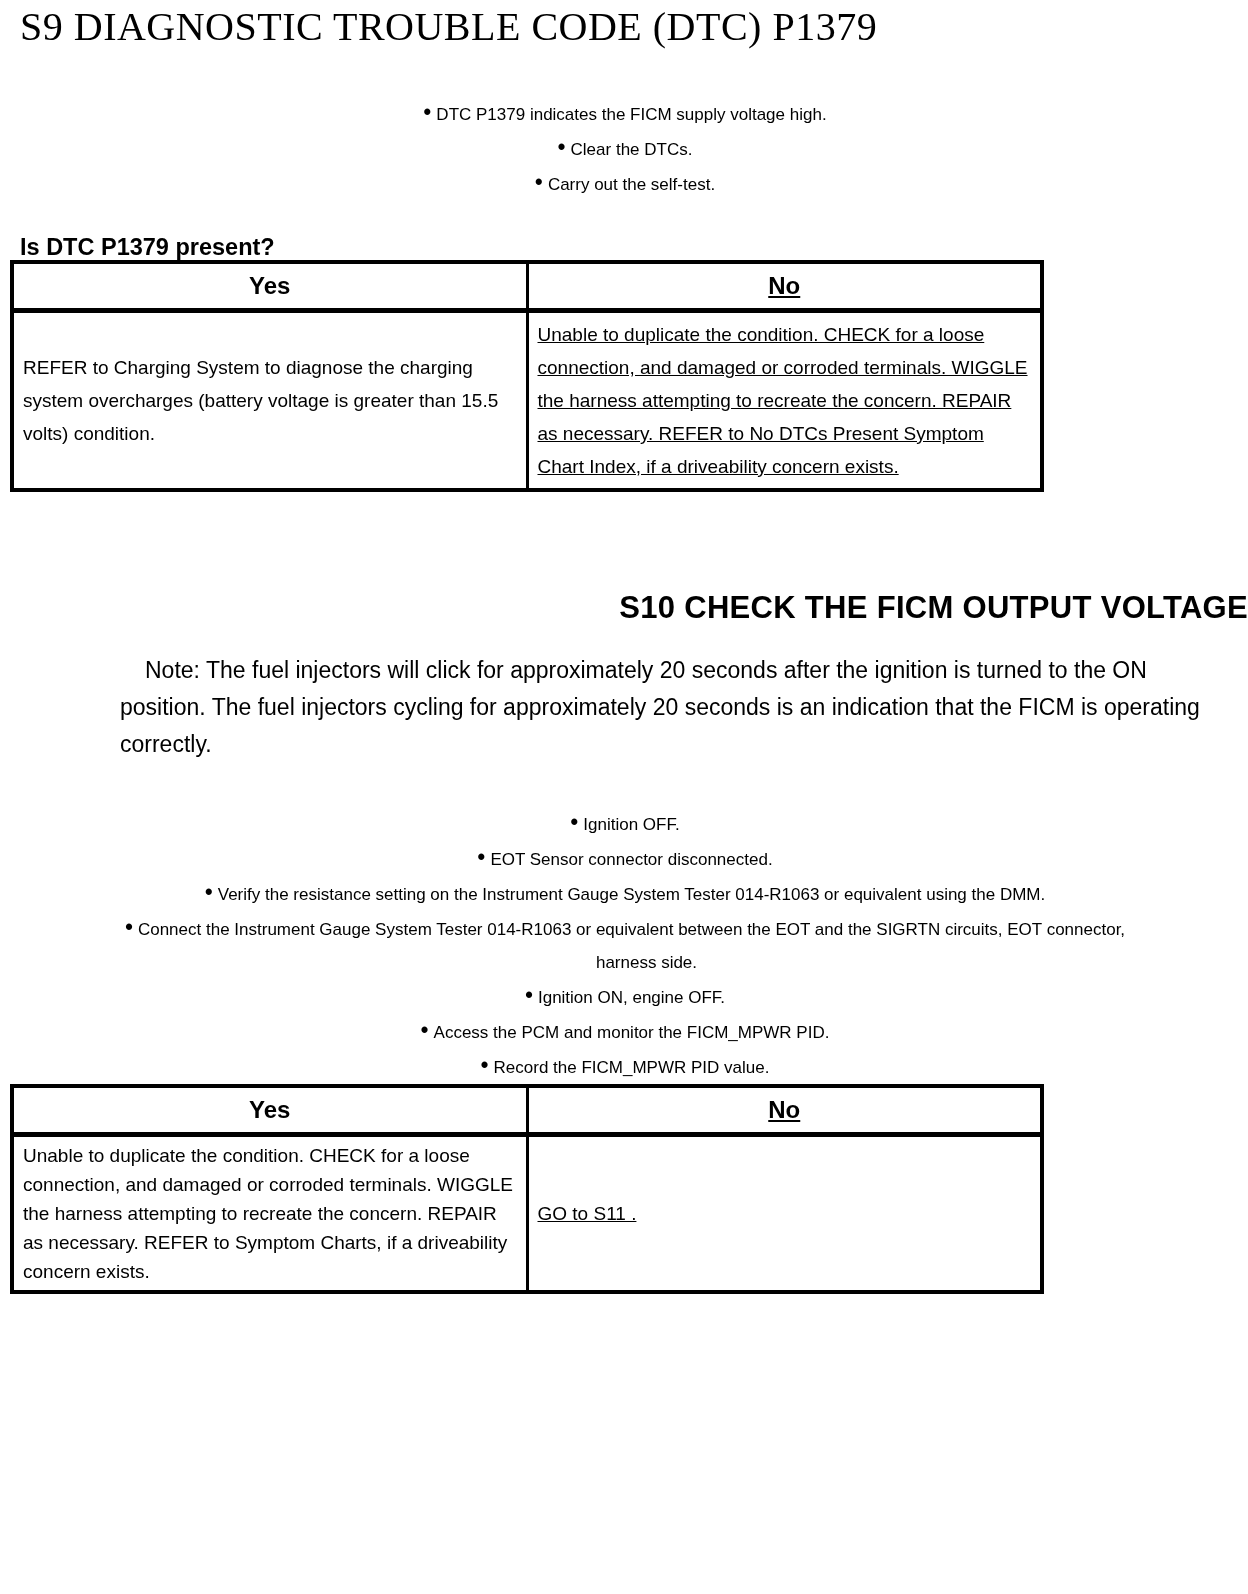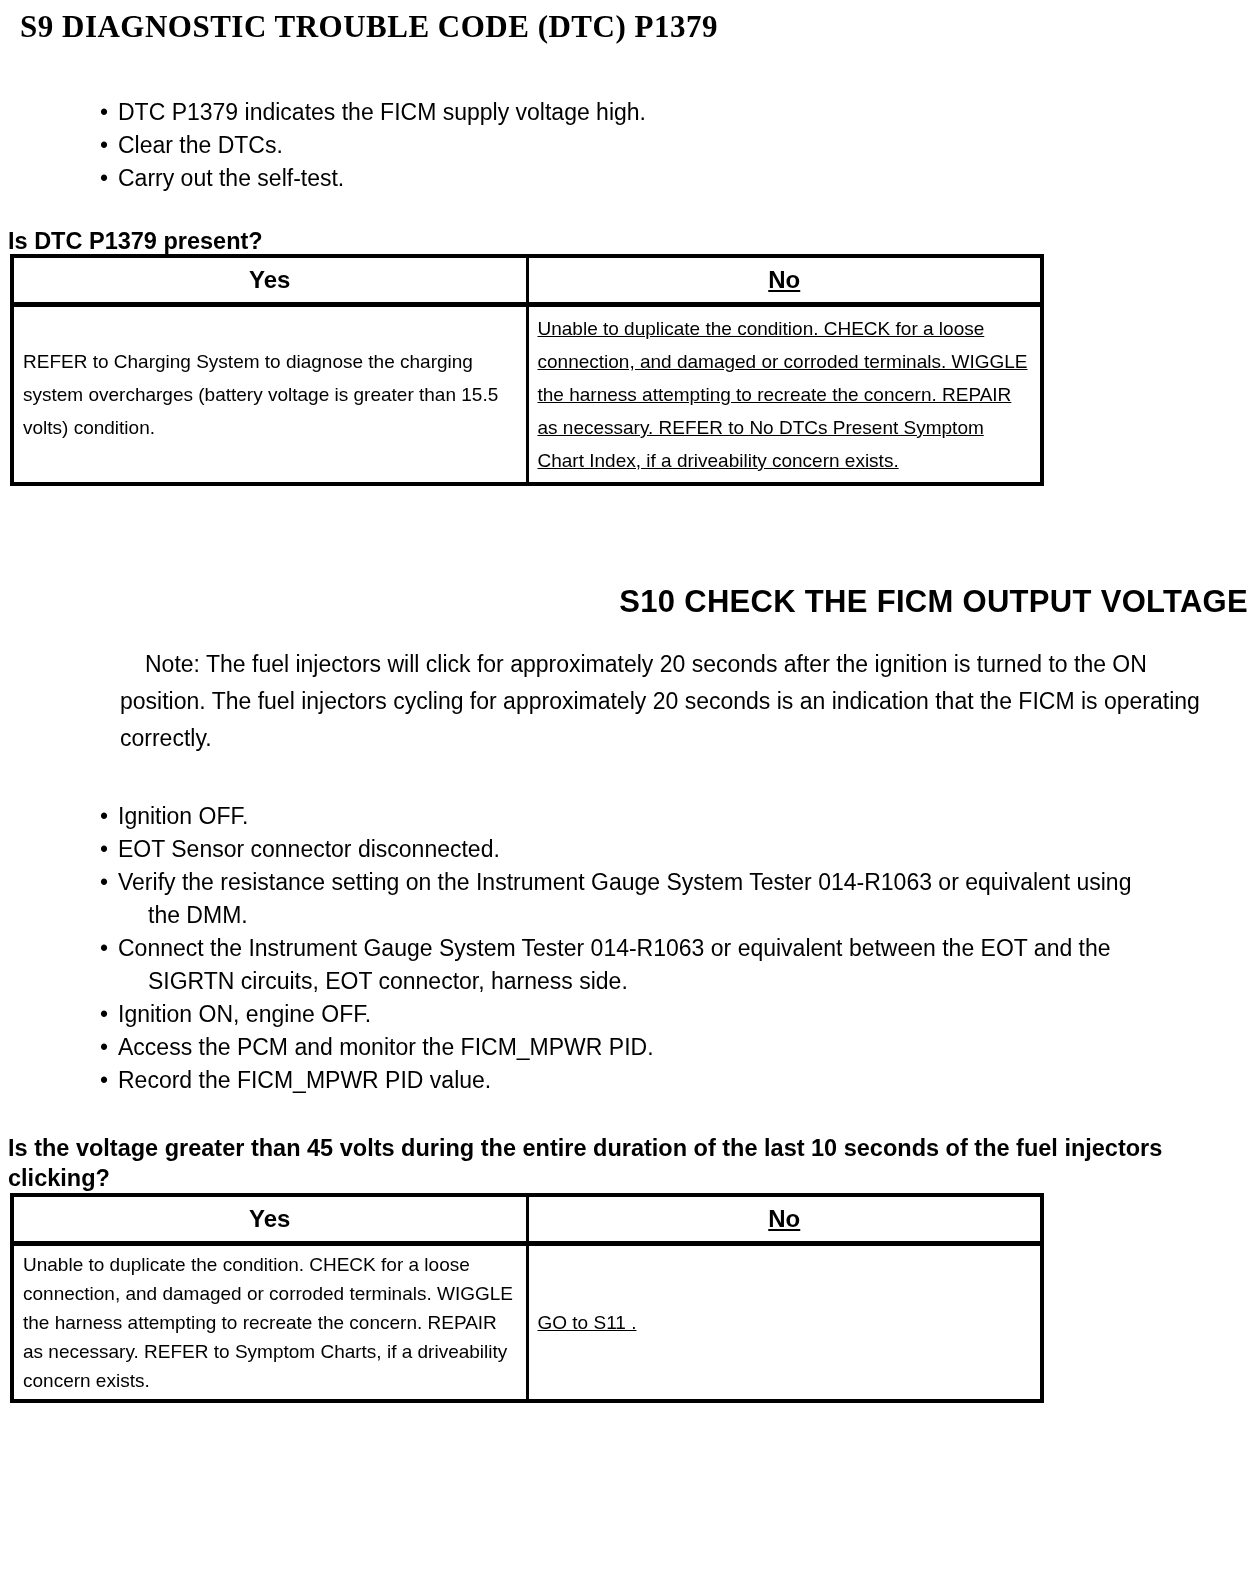--- a/index.html
+++ b/index.html
@@ -8,46 +8,47 @@
     width:1248px;
     height:1594px;
     background:#fff;
     color:#000;
     font-family:"Liberation Sans","DejaVu Sans",sans-serif;
     overflow:hidden;
   }
   .s9-title{
     margin:8px 4px 0 20px;
     font-family:"Liberation Serif","DejaVu Serif",serif;
-    font-weight:700;
-    font-size:31px;
+    font-weight:400;
+    font-size:40px;
     line-height:38px;
     letter-spacing:0.5px;
   }
   ul.bullets{
     list-style:none;
     margin:50px 0 0 100px;
     padding:0;
     max-width:1045px;
   }
   ul.bullets li{
-    font-size:23px;
+    font-size:17px;
     line-height:33px;
     padding-left:48px;
     text-indent:-48px;
+    text-align:center;
   }
   ul.bullets li::before{
     content:"\2022";
     display:inline-block;
     width:18px;
     text-indent:0;
     font-size:23px;
   }
   .question{
-    margin:33px 20px 0 8px;
+    margin:33px 20px 0 20px;
     font-size:23.5px;
     font-weight:bold;
     line-height:26px;
   }
   .question.q2{
     margin-top:36px;
     line-height:30px;
   }
   table.decision{
     margin:0 0 0 10px;
@@ -135,21 +136,20 @@
   <ul class="bullets list2">
     <li>Ignition OFF.</li>
     <li>EOT Sensor connector disconnected.</li>
     <li>Verify the resistance setting on the Instrument Gauge System Tester 014-R1063 or equivalent using the DMM.</li>
     <li>Connect the Instrument Gauge System Tester 014-R1063 or equivalent between the EOT and the SIGRTN circuits, EOT connector, harness side.</li>
     <li>Ignition ON, engine OFF.</li>
     <li>Access the PCM and monitor the FICM_MPWR PID.</li>
     <li>Record the FICM_MPWR PID value.</li>
   </ul>
 
-  <p class="question q2">Is the voltage greater than 45 volts during the entire duration of the last 10 seconds of the fuel injectors clicking?</p>
 
   <table class="decision t2">
     <thead>
       <tr>
         <th>Yes</th>
         <th>No</th>
       </tr>
     </thead>
     <tbody>
       <tr>

